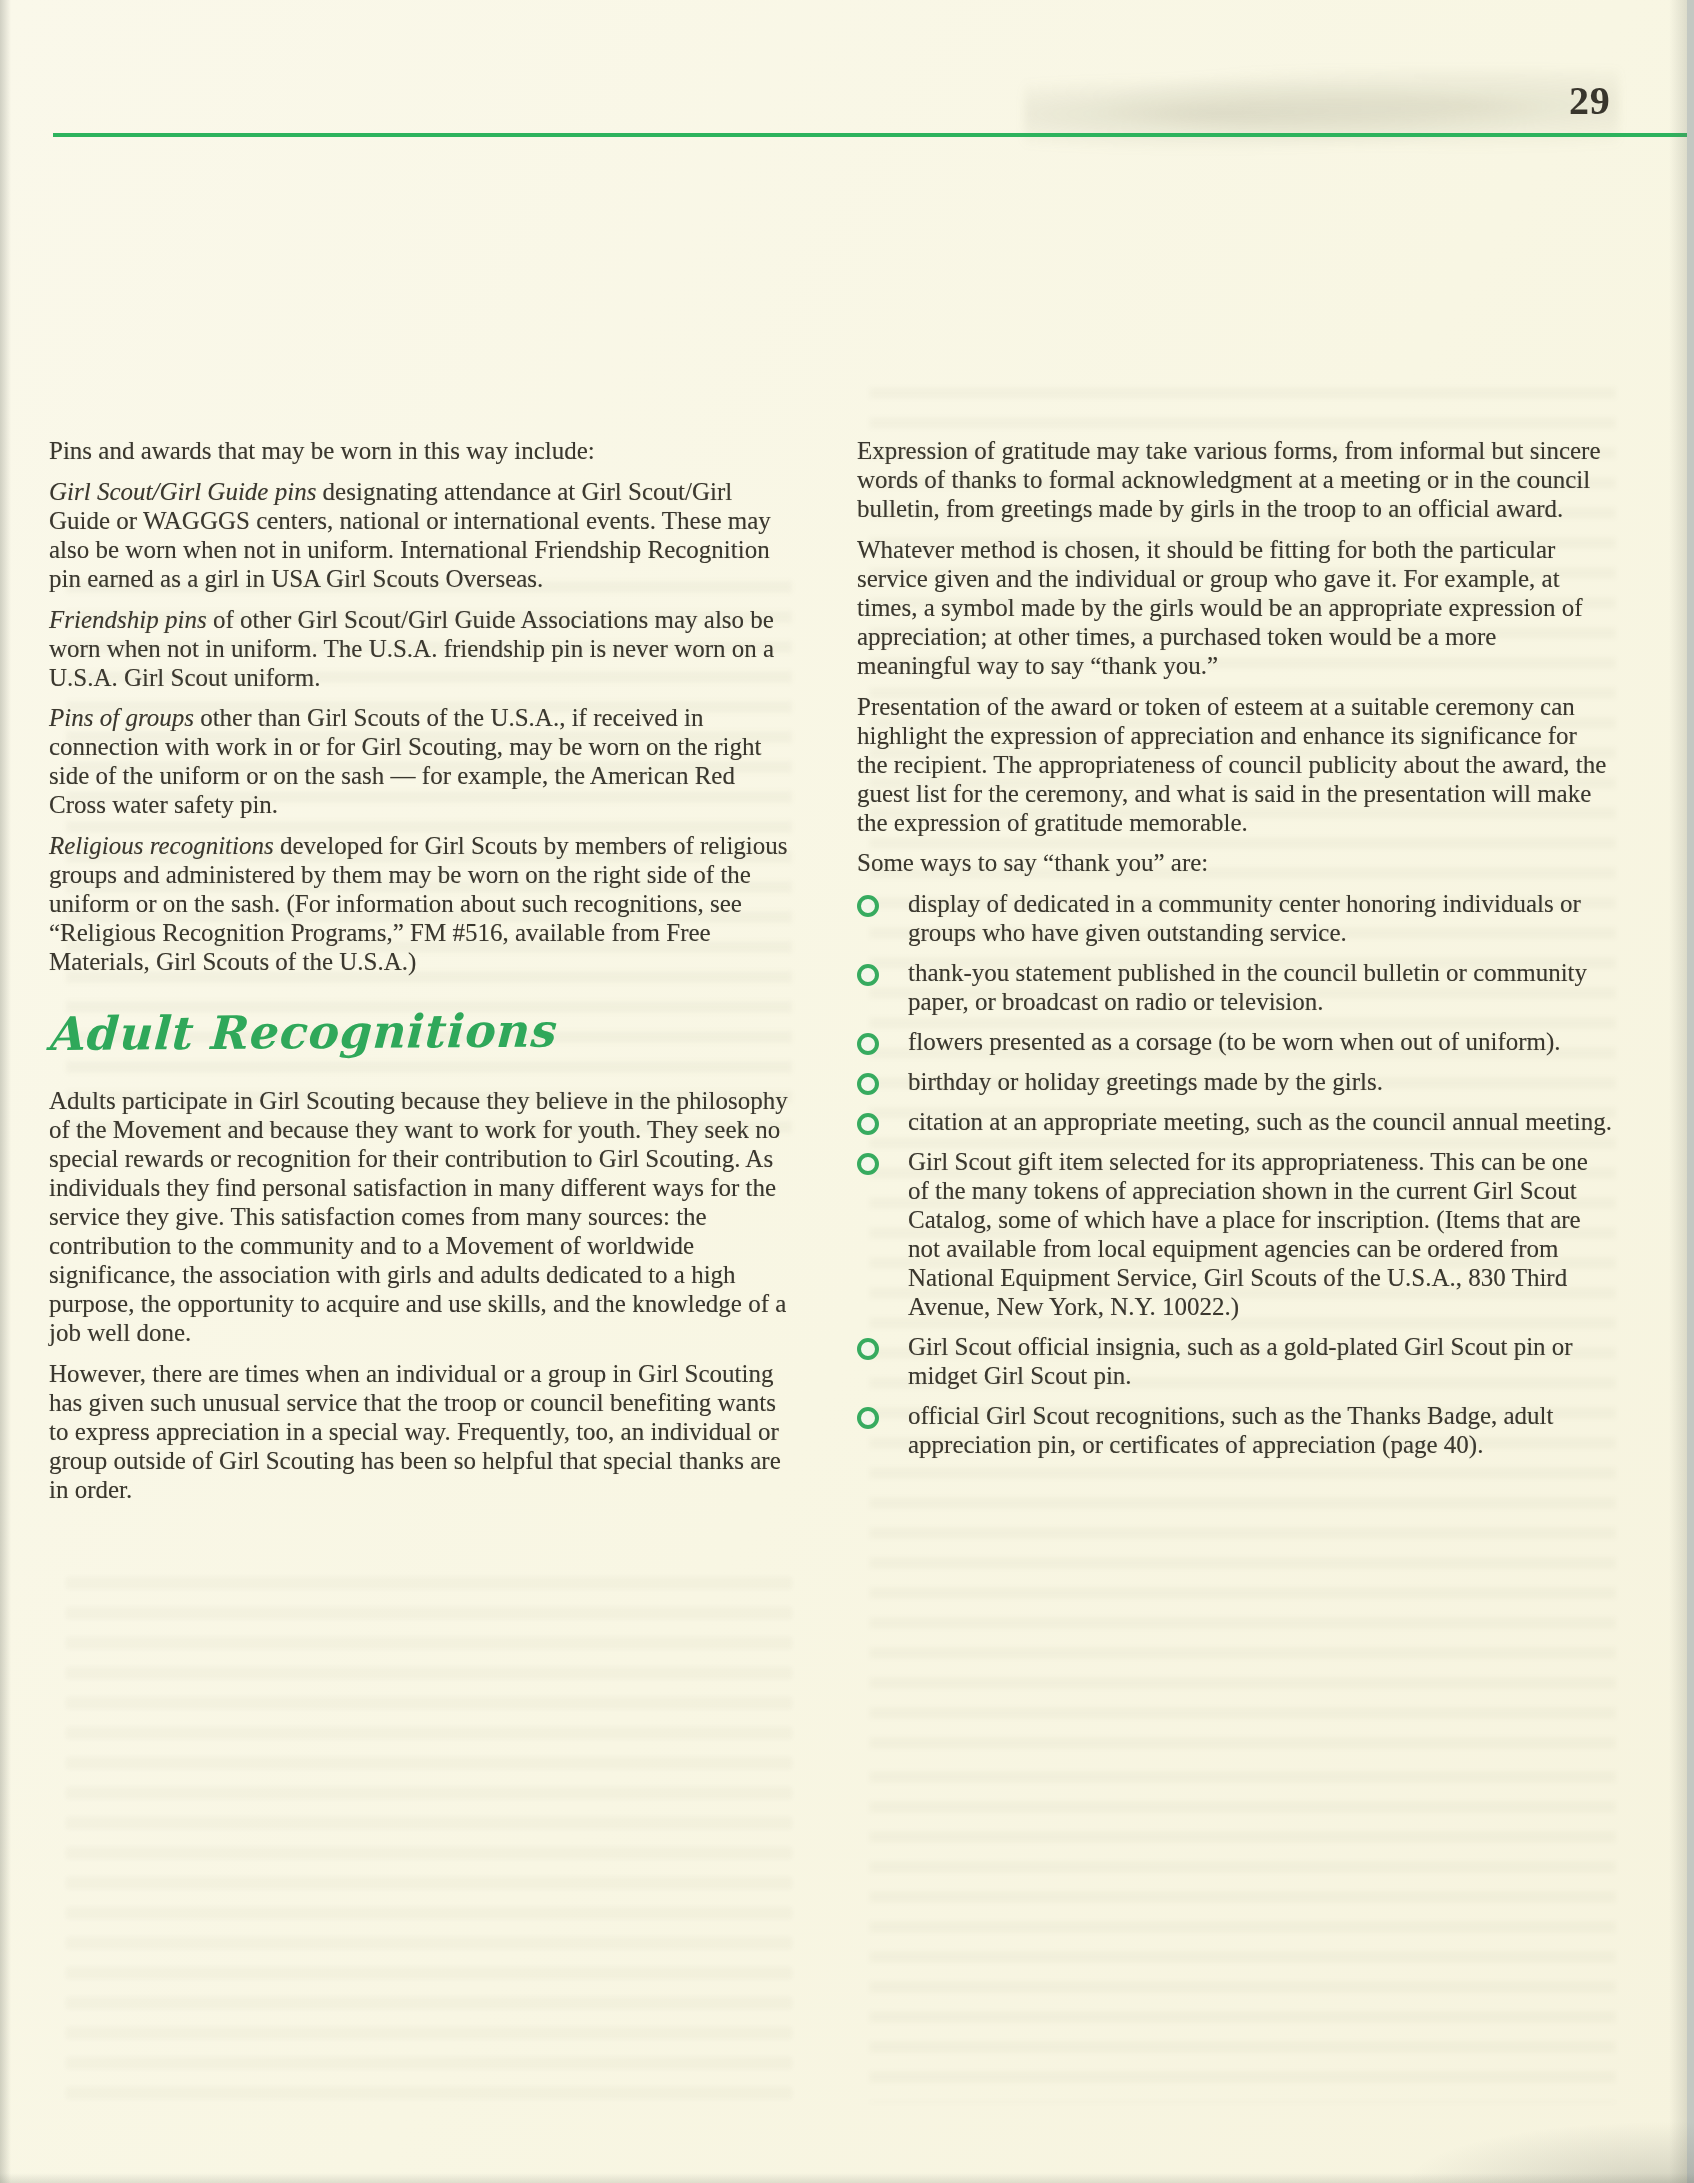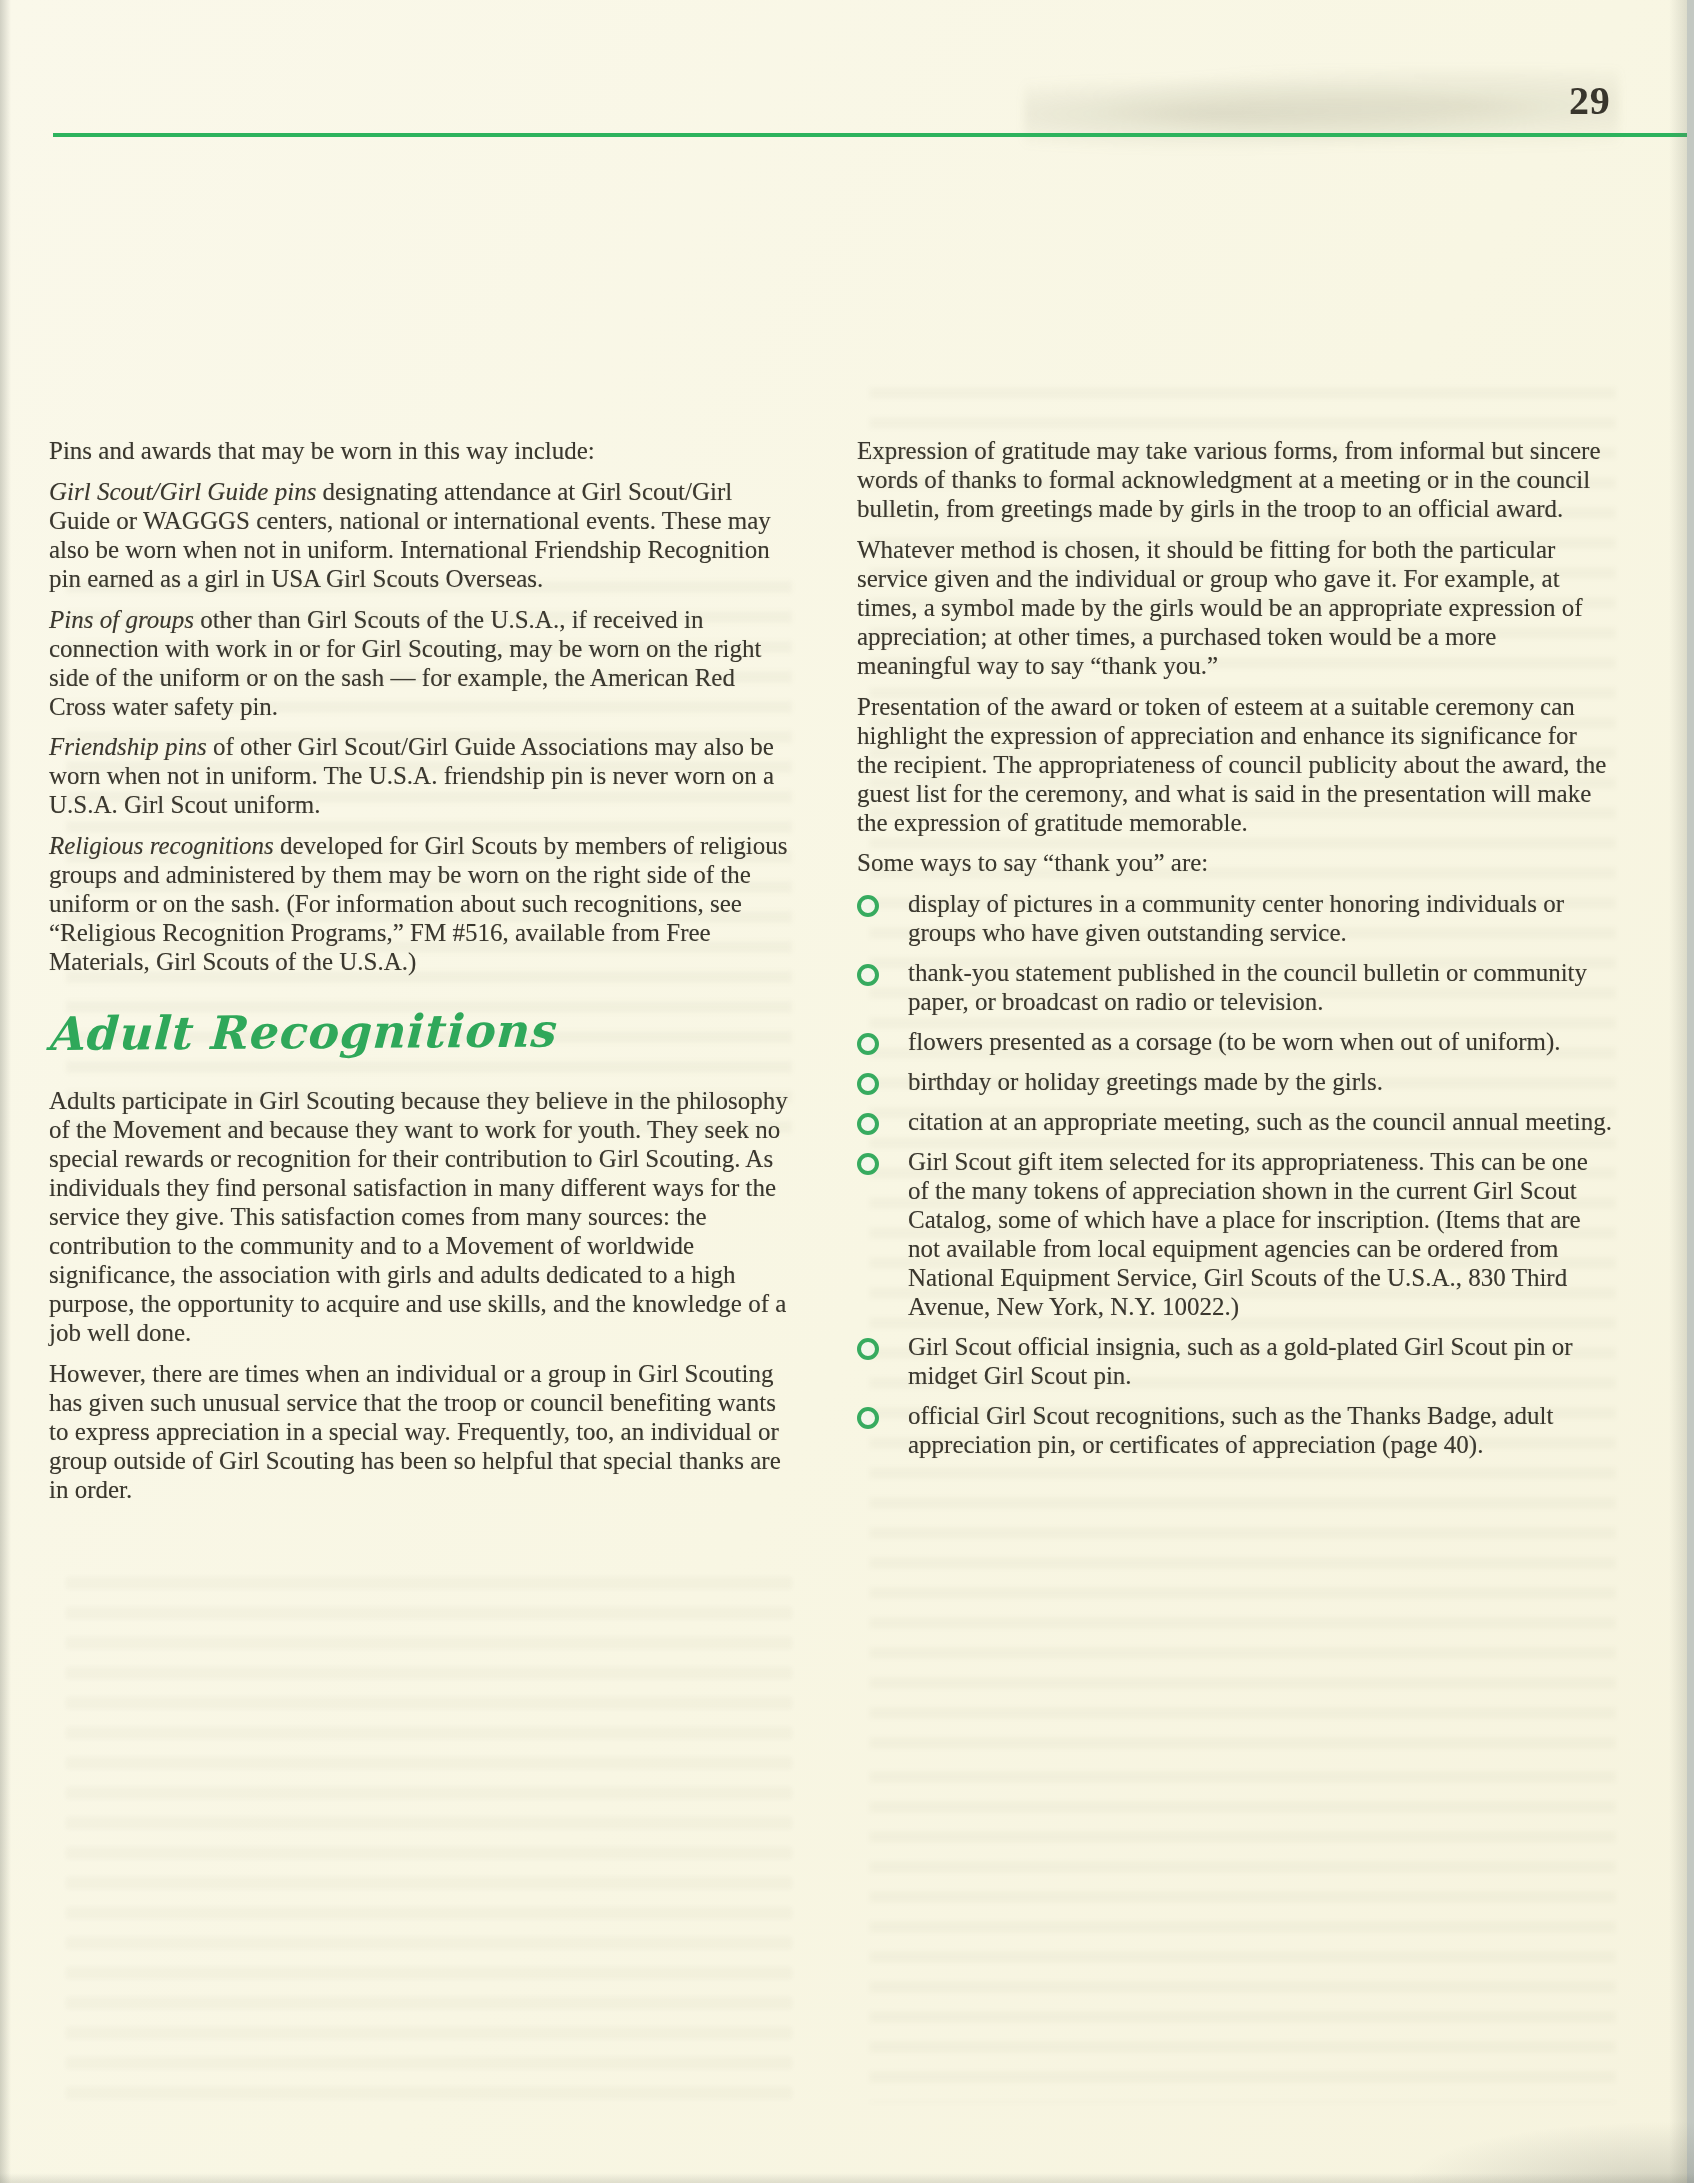--- a/index.html
+++ b/index.html
@@ -100,22 +100,22 @@
   <div class="top-rule"></div>
 
   <div class="columns">
 
     <div class="col-left">
       <p>Pins and awards that may be worn in this way include:</p>
 
       <div>
 
       <p><span class="lead">Girl Scout/Girl Guide pins</span><span> designating attendance at Girl Scout/Girl Guide or WAGGGS centers, national or international events. These may also be worn when not in uniform. International Friendship Recognition pin earned as a girl in USA Girl Scouts Overseas.</span></p>
+          <p><span class="lead">Friendship pins</span><span> of other Girl Scout/Girl Guide Associations may also be worn when not in uniform. The U.S.A. friendship pin is never worn on a U.S.A. Girl Scout uniform.</span></p>
           <p><span class="lead">Pins of groups</span><span> other than Girl Scouts of the U.S.A., if received in connection with work in or for Girl Scouting, may be worn on the right side of the uniform or on the sash — for example, the American Red Cross water safety pin.</span></p>
-          <p><span class="lead">Friendship pins</span><span> of other Girl Scout/Girl Guide Associations may also be worn when not in uniform. The U.S.A. friendship pin is never worn on a U.S.A. Girl Scout uniform.</span></p>
           <p><span class="lead">Religious recognitions</span><span> developed for Girl Scouts by members of religious groups and administered by them may be worn on the right side of the uniform or on the sash. (For information about such recognitions, see “Religious Recognition Programs,” FM #516, available from Free Materials, Girl Scouts of the U.S.A.)</span></p>
         </div>
 
       <div class="section-heading">Adult Recognitions</div>
 
       <div>
 
       <p>Adults participate in Girl Scouting because they believe in the philosophy of the Movement and because they want to work for youth. They seek no special rewards or recognition for their contribution to Girl Scouting. As individuals they find personal satisfaction in many different ways for the service they give. This satisfaction comes from many sources: the contribution to the community and to a Movement of worldwide significance, the association with girls and adults dedicated to a high purpose, the opportunity to acquire and use skills, and the knowledge of a job well done.</p>
           <p>However, there are times when an individual or a group in Girl Scouting has given such unusual service that the troop or council benefiting wants to express appreciation in a special way. Frequently, too, an individual or group outside of Girl Scouting has been so helpful that special thanks are in order.</p>
         </div>
@@ -128,21 +128,21 @@
           <p>Whatever method is chosen, it should be fitting for both the particular service given and the individual or group who gave it. For example, at times, a symbol made by the girls would be an appropriate expression of appreciation; at other times, a purchased token would be a more meaningful way to say “thank you.”</p>
           <p>Presentation of the award or token of esteem at a suitable ceremony can highlight the expression of appreciation and enhance its significance for the recipient. The appropriateness of council publicity about the award, the guest list for the ceremony, and what is said in the presentation will make the expression of gratitude memorable.</p>
         </div>
 
       <p>Some ways to say “thank you” are:</p>
 
       <ul class="bullet-list">
 
       <li class="bullet-item">
             <span class="bullet-ring"></span>
-            <span class="bullet-text">display of pictures in a community center honoring individuals or groups who have given outstanding service.</span>
+            <span class="bullet-text">display of dedicated in a community center honoring individuals or groups who have given outstanding service.</span>
           </li>
           <li class="bullet-item">
             <span class="bullet-ring"></span>
             <span class="bullet-text">thank-you statement published in the council bulletin or community paper, or broadcast on radio or television.</span>
           </li>
           <li class="bullet-item">
             <span class="bullet-ring"></span>
             <span class="bullet-text">flowers presented as a corsage (to be worn when out of uniform).</span>
           </li>
           <li class="bullet-item">

